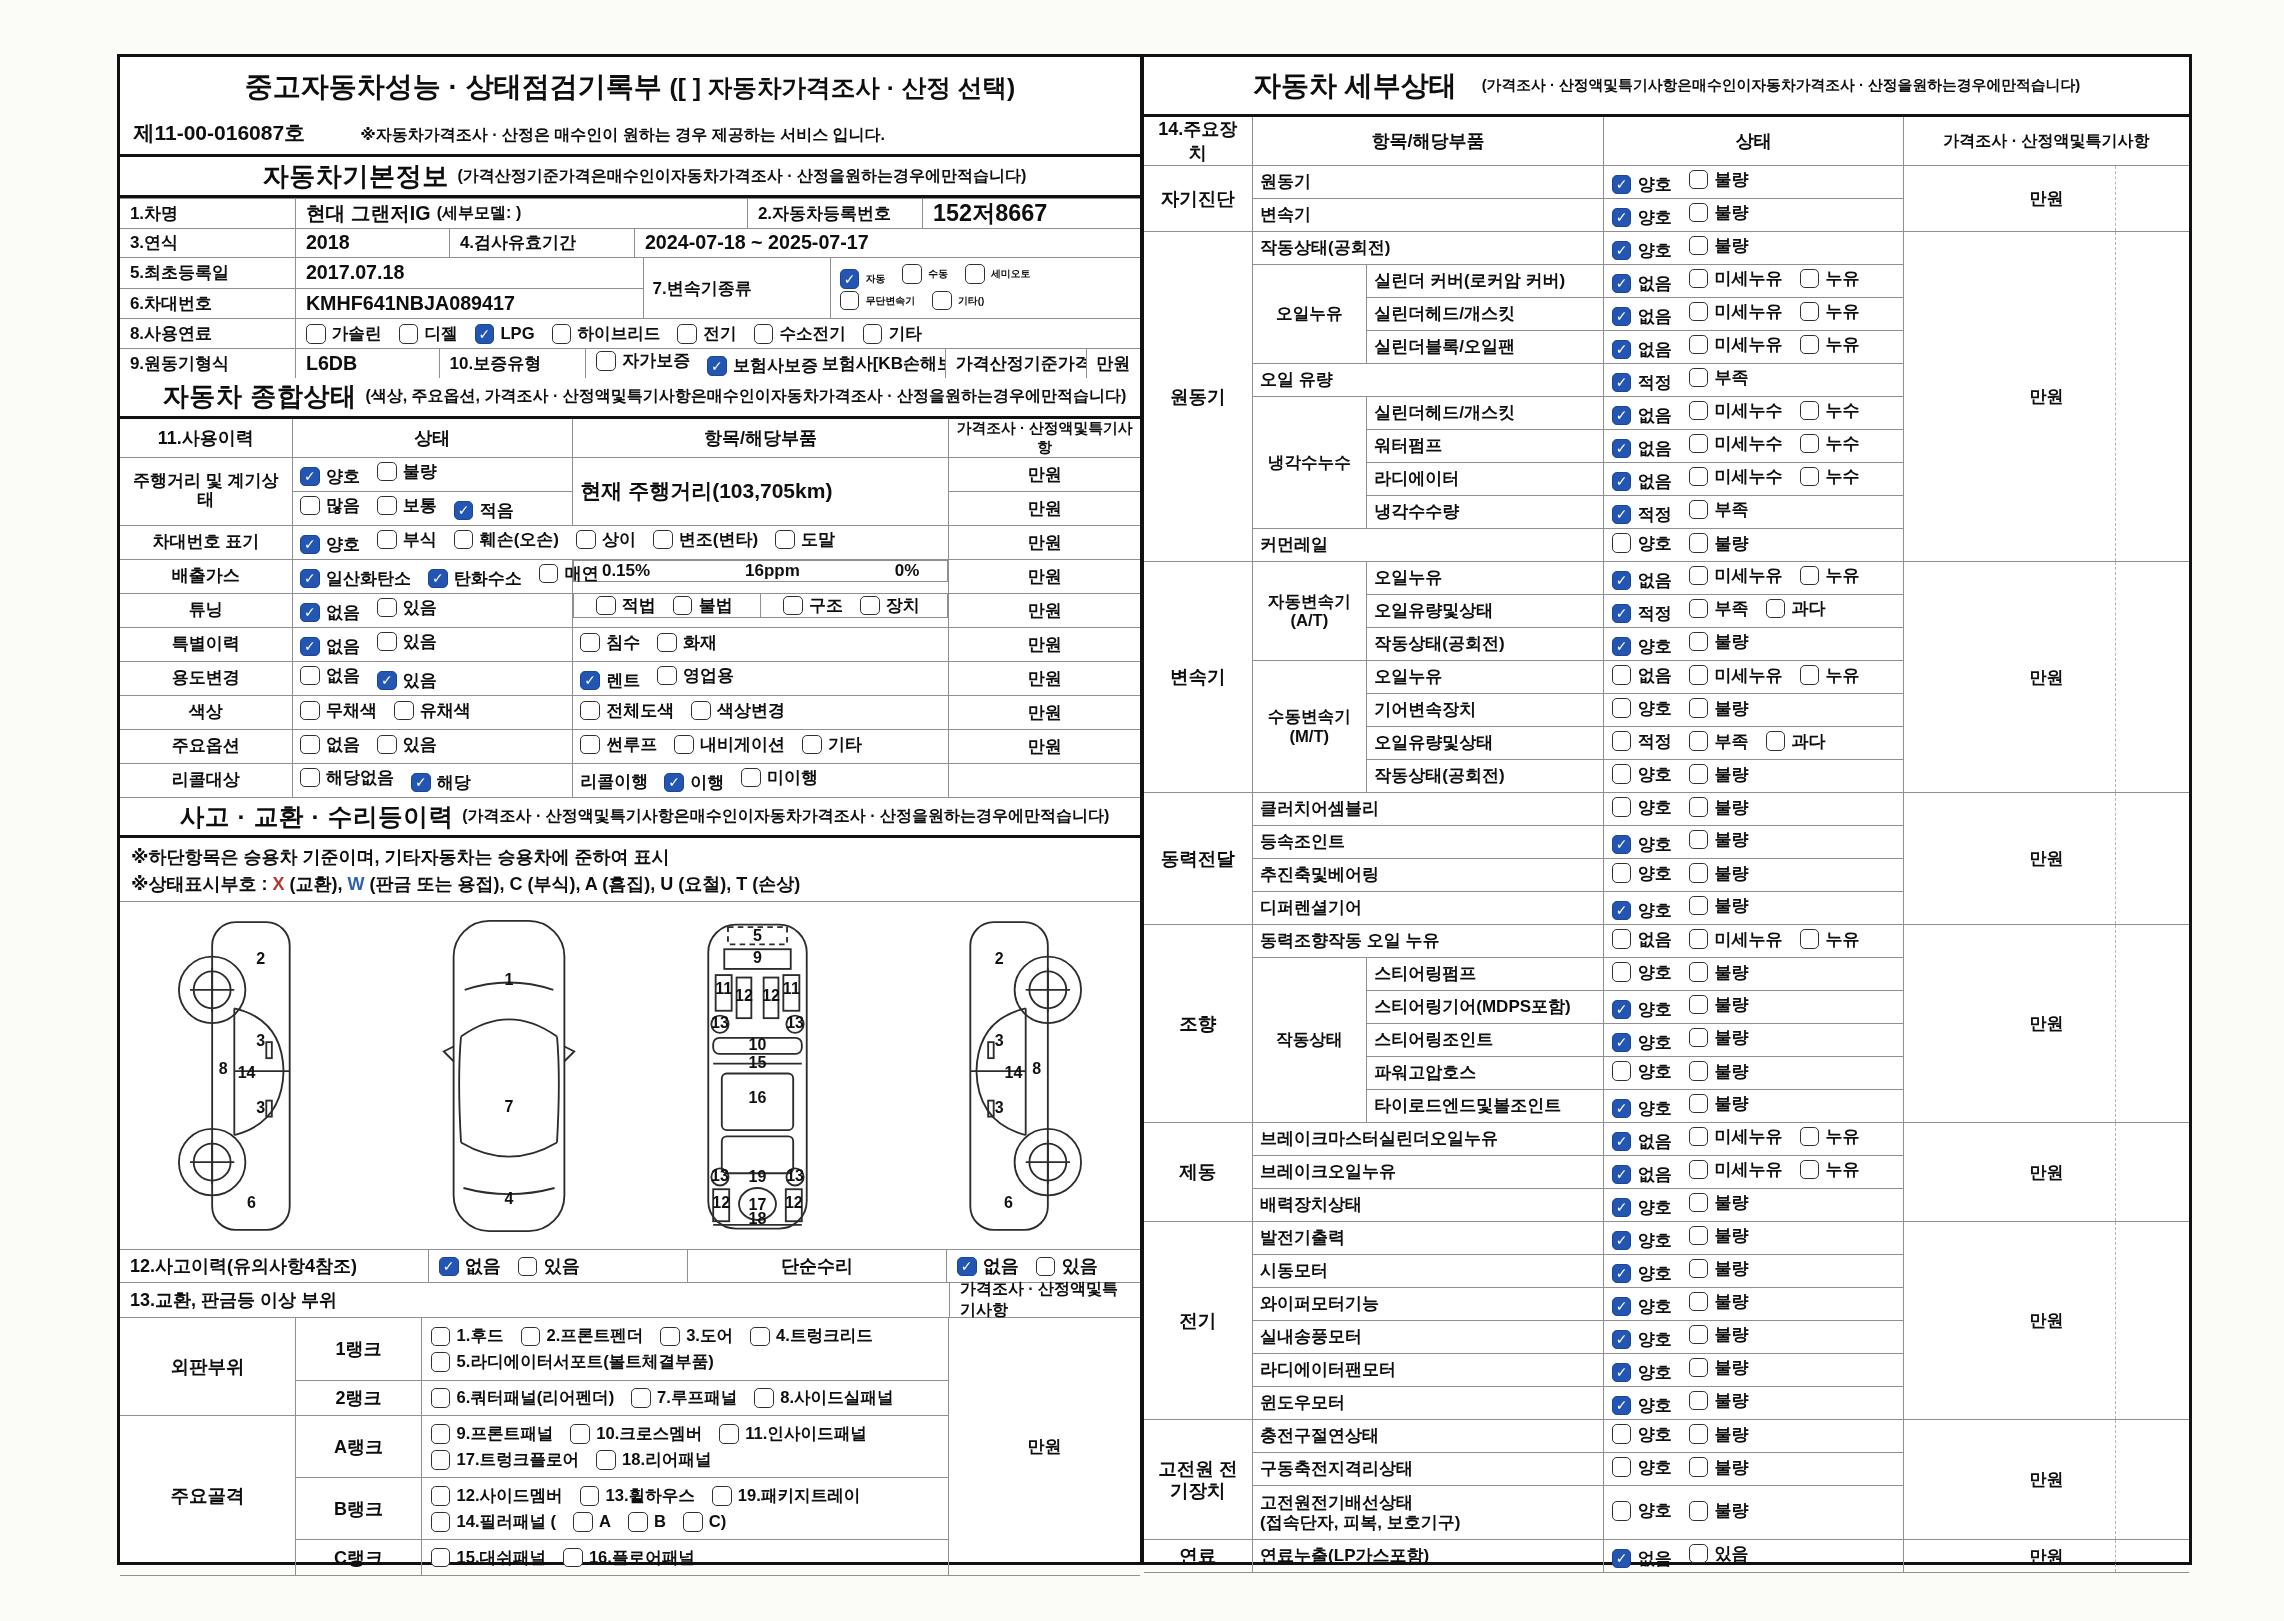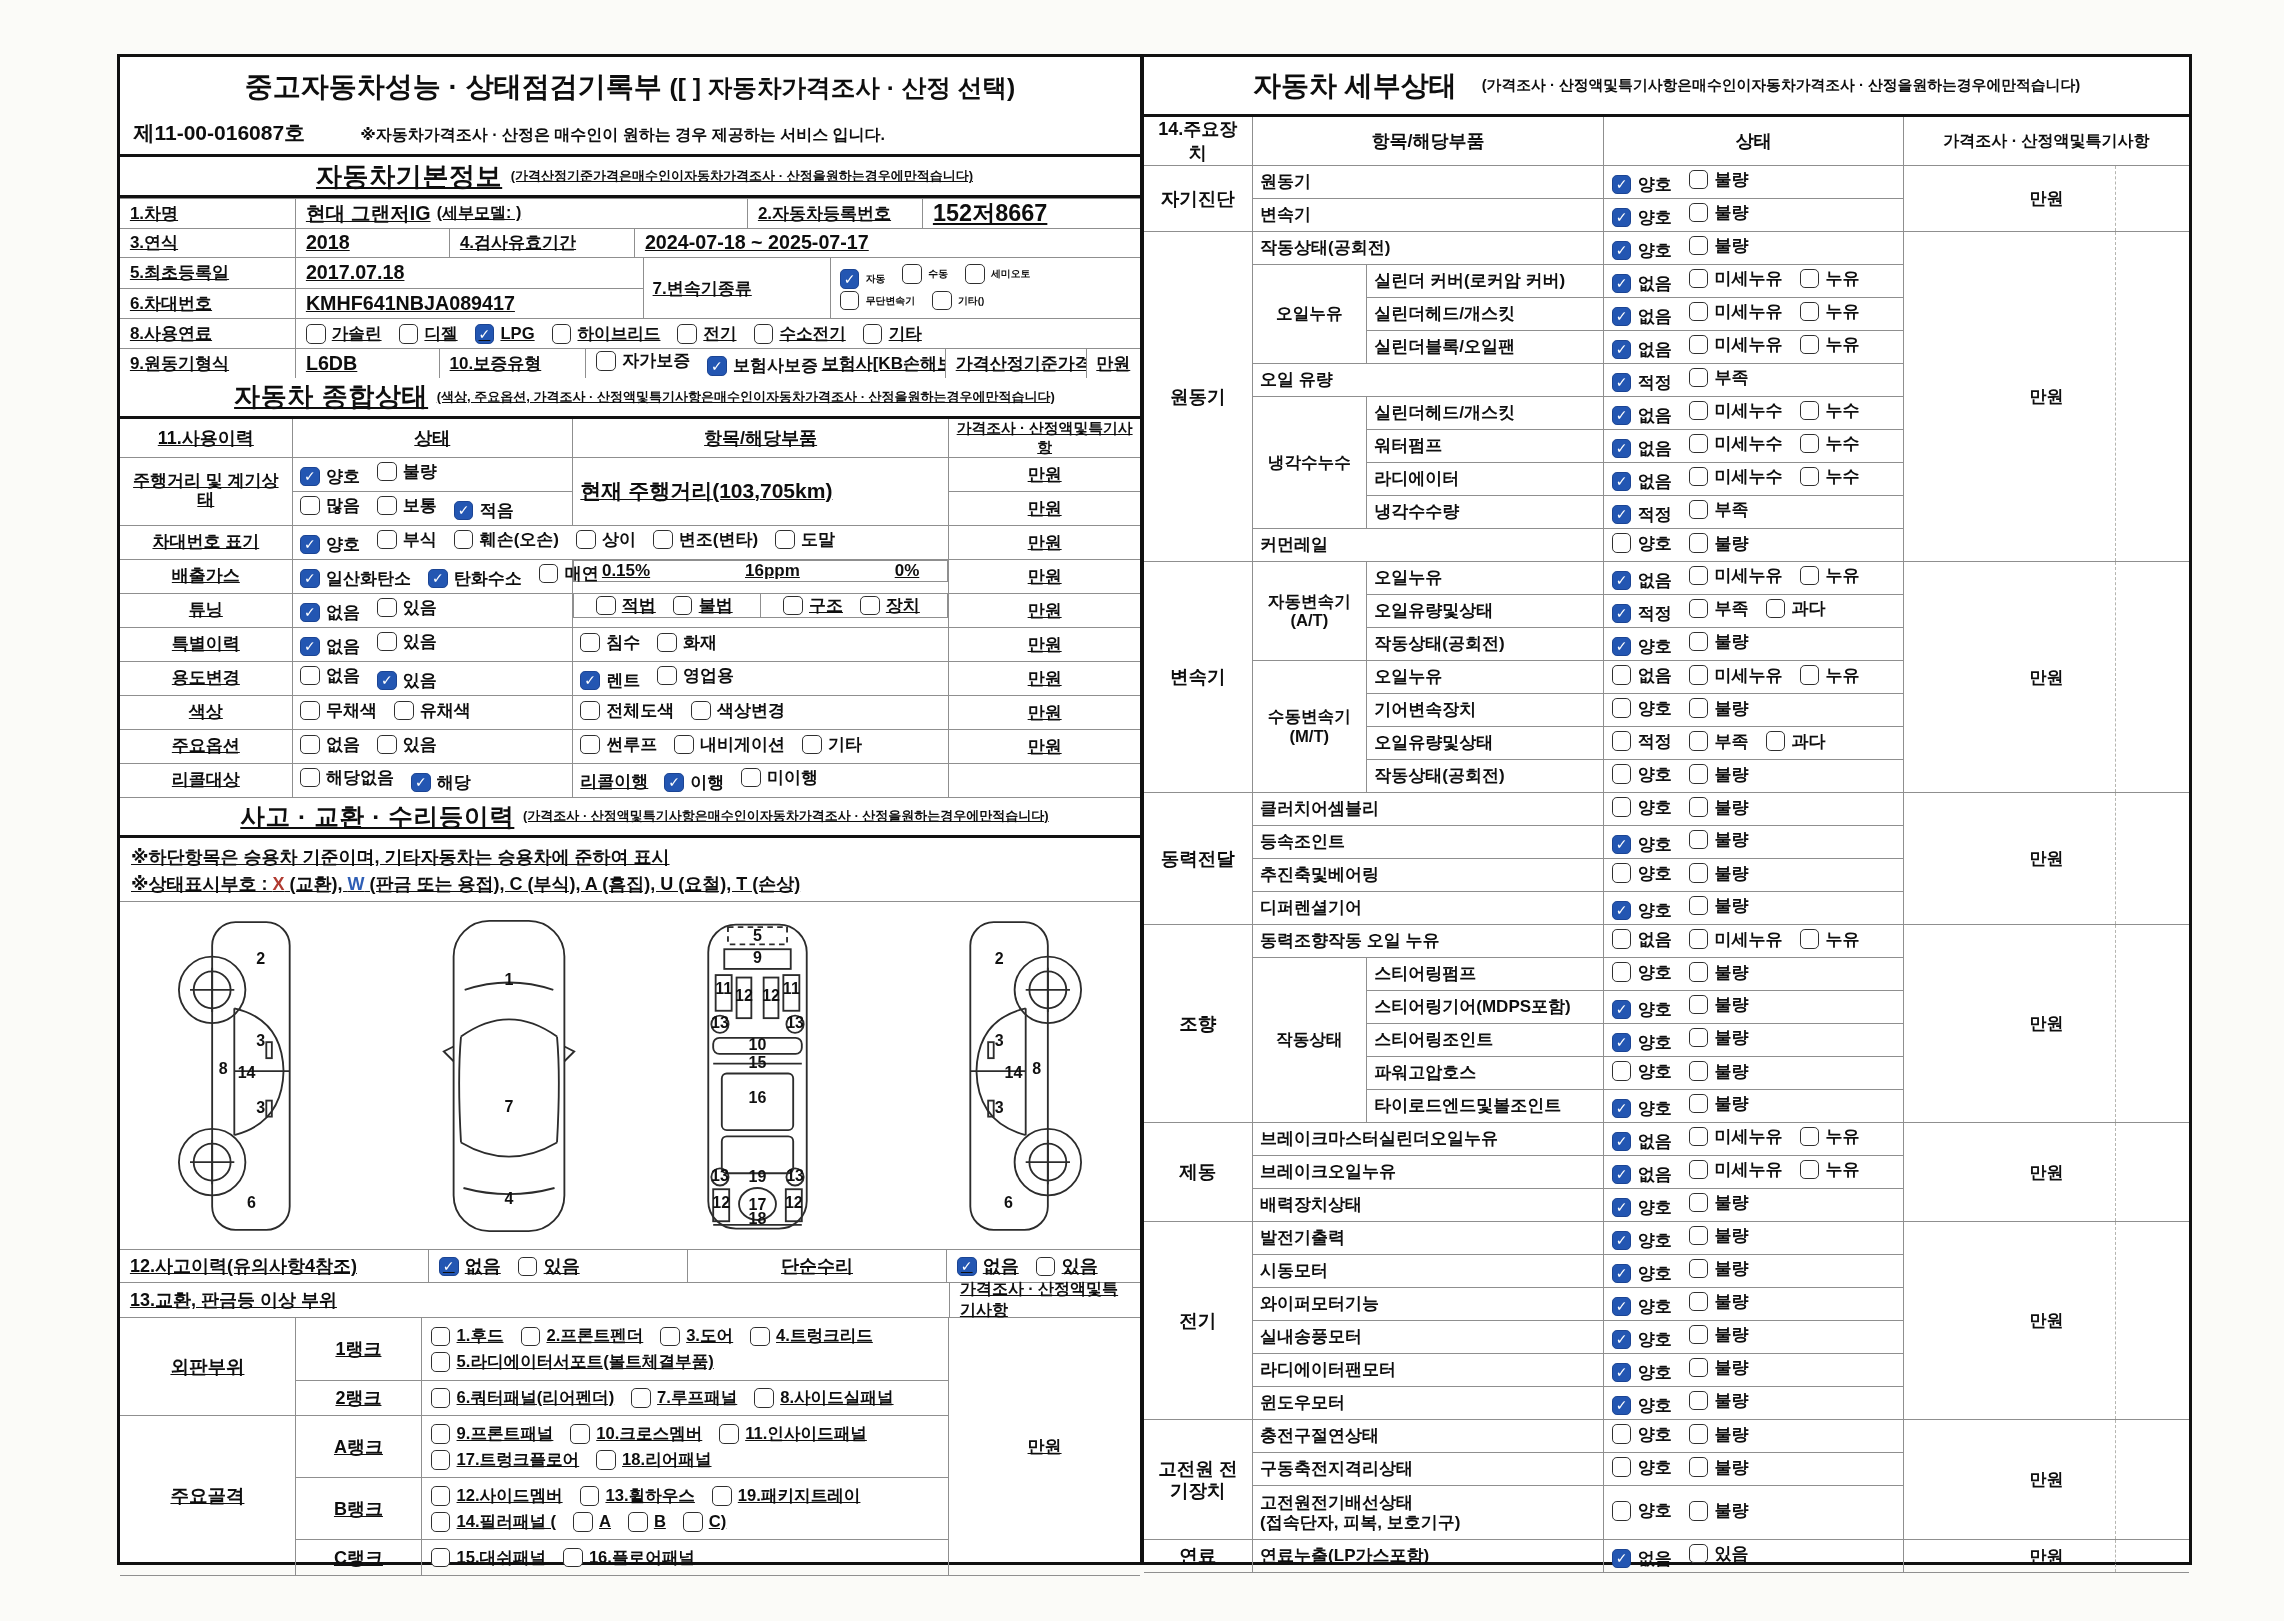--- a/index.html
+++ b/index.html
@@ -1,25 +1,25 @@
 <!DOCTYPE html>
 <html style="font-size:9.9px"><head>
 <meta charset="utf-8">
 <style>
   html,body{margin:0;padding:0;background:#d8d8d4;}
   .page{position:relative;width:2284px;height:1622px;background:#fbfbf8;font-family:"Liberation Sans","DejaVu Sans",sans-serif;color:#0e0e0e;overflow:hidden;}
   .sheet{position:absolute;left:117px;top:54px;display:flex;}
   .panel{background:#fff;border:3.7px solid #111;box-sizing:border-box;height:1511px;}
-  .panel.left{width:1025px;border-right:2.5px solid #111;text-decoration:underline;}
+  .panel.left{width:1025px;border-right:2.5px solid #111;}
   .panel.right{width:1050px;border-left:2.5px solid #111;}
 
   
   .secbar{display:flex;justify-content:center;align-items:center;gap:8.6px;border-bottom:3.1px solid #111;background:#fff;padding-left:29px;}
   .sectitle{font-size:26px;font-weight:700;letter-spacing:0.6px;}
-  .secnote{font-size:13px;font-weight:700;}
+  .secnote{font-size:16px;font-weight:700;}
   .opt{display:inline-flex;align-items:center;gap:6.2px;margin-right:17px;font-weight:700;white-space:nowrap;}
   .opt:last-child{margin-right:0;}
   .cb{display:inline-flex;align-items:center;justify-content:center;width:19.7px;height:19.7px;border:1.8px solid #2f2f2f;border-radius:4.9px;background:#fff;box-sizing:border-box;flex:0 0 auto;}
   .cb.on{background:#2356b2;border-color:#1b4493;}
   .cb.on::after{content:"✓";color:#fff;font-size:14px;font-weight:700;line-height:1;}
 
   
   .lhead{height:97px;border-bottom:3.1px solid #111;position:relative;}
   .ltitle{position:absolute;top:11px;left:0;right:0;text-align:center;font-size:28px;font-weight:700;}
   .ltitle .suffix{font-size:24.6px;}

